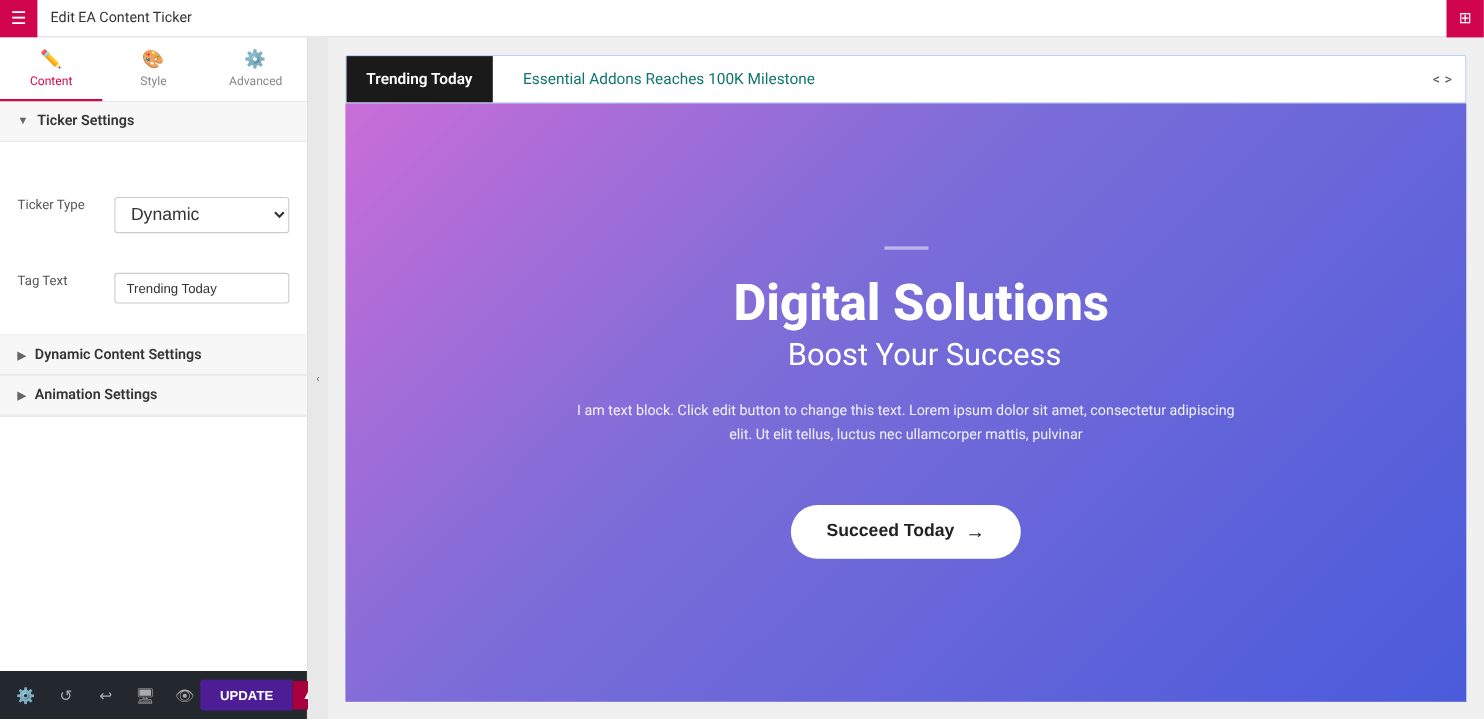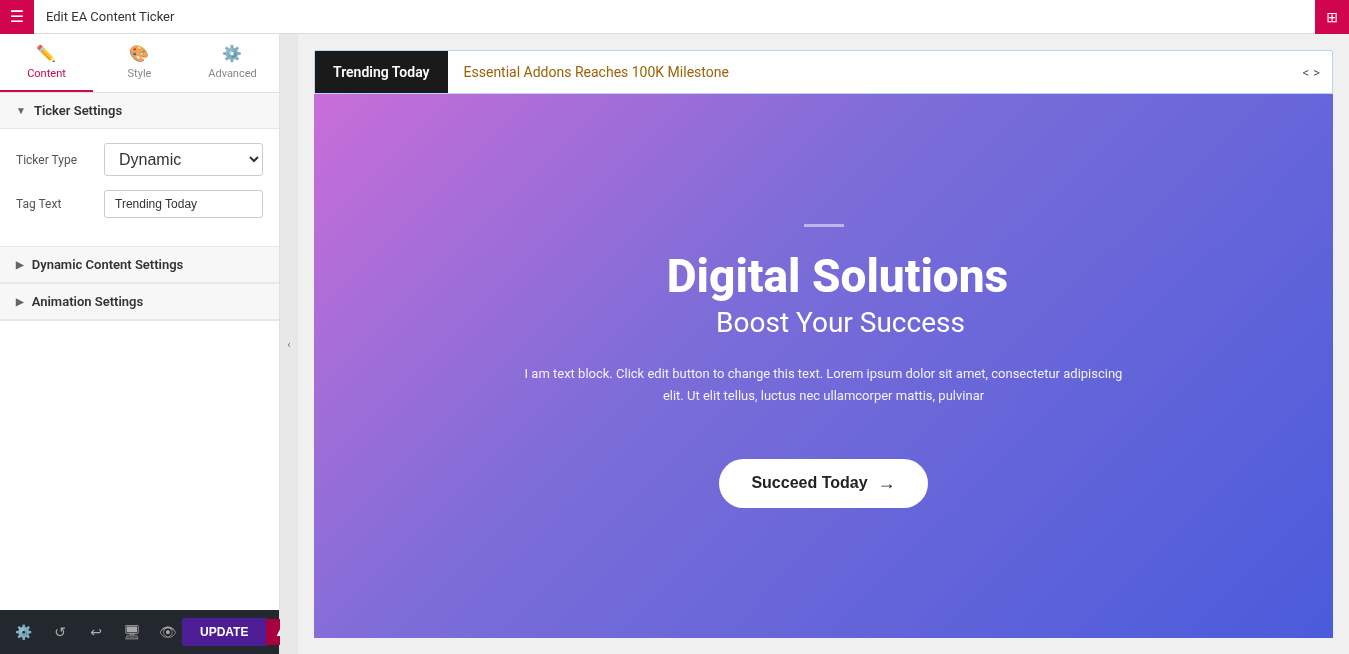--- a/index.html
+++ b/index.html
@@ -100,23 +100,24 @@
       font-size: 10px;
       color: #666;
     }
 
     .section-body {
       padding: 14px 16px;
     }
 
     .form-row {
       display: flex;
-      align-items: center;
+      align-items: flex-start;
       margin-bottom: 14px;
       gap: 8px;
+      margin-top: 36px;
     }
     .form-label {
       width: 80px;
       font-size: 12px;
       color: #555;
       flex-shrink: 0;
     }
     .form-control {
       flex: 1;
     }
@@ -235,23 +236,23 @@
       font-size: 14px;
       font-weight: 600;
       padding: 0 18px;
       height: 100%;
       display: flex;
       align-items: center;
       flex-shrink: 0;
     }
     .ticker-content {
       flex: 1;
-      padding: 0 16px;
+      padding: 0 28px;
       font-size: 14px;
-      color: #a16207;
+      color: #0f766e;
     }
     .ticker-nav {
       display: flex;
       gap: 4px;
       padding-right: 12px;
       color: #555;
       font-size: 13px;
     }
     .ticker-nav span {
       cursor: pointer;

